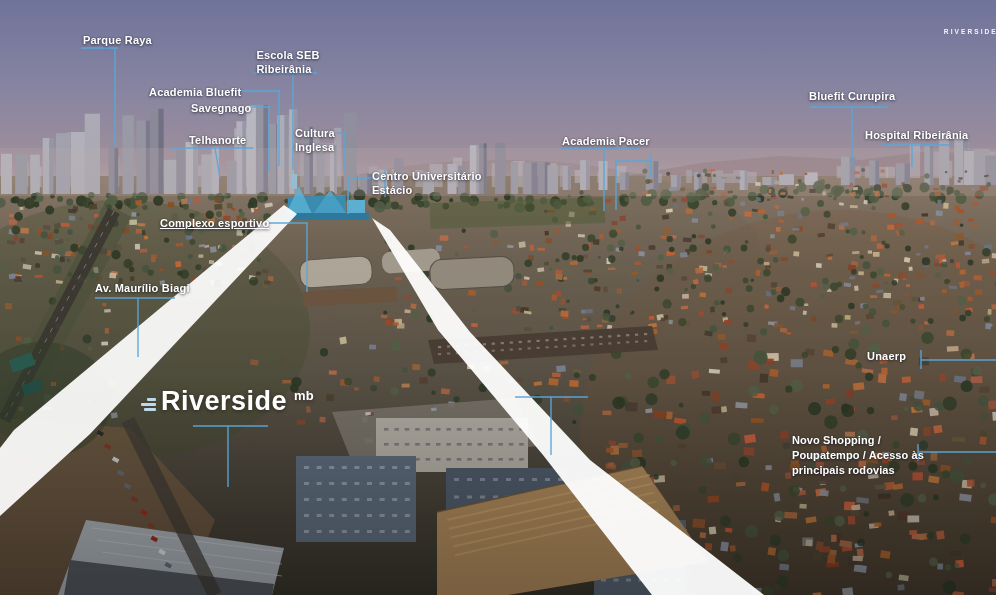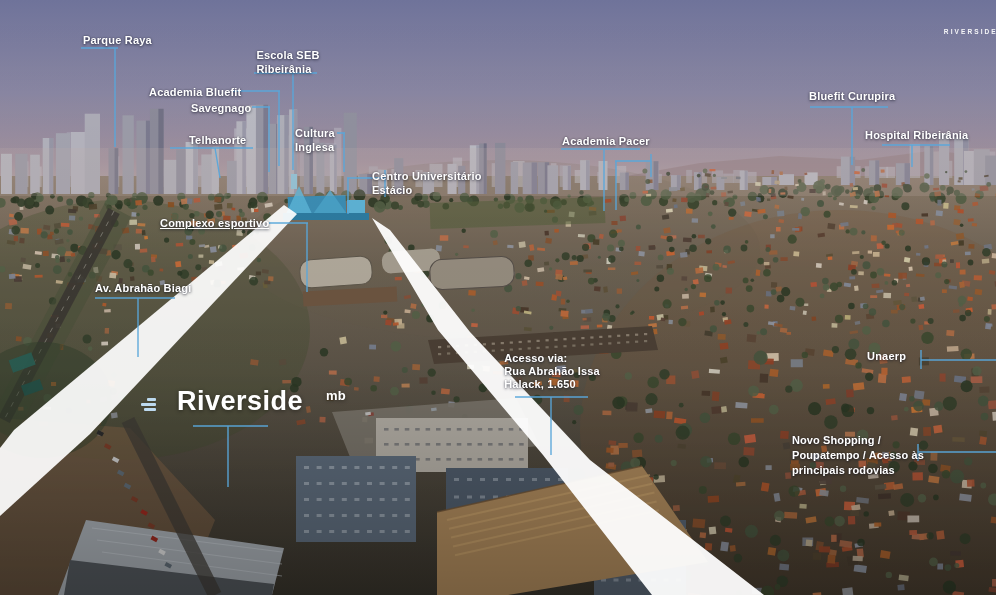--- a/index.html
+++ b/index.html
@@ -8,21 +8,21 @@
   .stage svg.bg, .stage svg.leaders{position:absolute;left:0;top:0;width:996px;height:595px;}
   .leaders path{stroke:var(--leader-color,#58a6da);fill:none;stroke-width:1.4;opacity:.95;}
   .callout{position:absolute;color:var(--label-color,#fff);font-weight:700;font-size:11px;
     line-height:14px;white-space:pre-line;letter-spacing:.2px;
     text-shadow:0 1px 3px rgba(8,12,28,.6),0 0 2px rgba(8,12,28,.35);}
   .callout.center{transform:translateX(-50%);}
   .callout.small{font-size:11px;line-height:15px;letter-spacing:.1px;}
   .callout.tight{line-height:13px;}
   .watermark{position:absolute;top:28px;right:19px;font-size:6.5px;font-weight:700;
     letter-spacing:2.1px;color:rgba(255,255,255,.93);}
-  .logo{position:absolute;left:141px;top:388px;display:flex;align-items:flex-start;gap:21px;
+  .logo{position:absolute;left:141px;top:388px;display:flex;align-items:flex-start;gap:5px;
     color:#fff;text-shadow:0 1px 4px rgba(0,0,0,.45);}
   .logo-icon{display:flex;flex-direction:column;align-items:flex-end;gap:2.5px;margin-top:10px;width:15px;}
   .logo-icon i{display:block;height:2.6px;background:#bcd9ee;border-radius:1px;}
   .logo-icon i.b1{width:9px;}.logo-icon i.b2{width:15px;}.logo-icon i.b3{width:12px;}
   .logo-text{font-size:27px;font-weight:700;letter-spacing:.5px;line-height:1;}
   .logo-sup{font-size:13px;font-weight:700;line-height:1;margin-left:2px;margin-top:1px;text-align:center;}
 </style>
 </head>
 <body>
 
@@ -1711,28 +1711,25 @@
   <div class="callout center" style="left:288px;top:48px;"><span>Escola SEB
 Ribeirânia</span></div>
   <div class="callout" style="left:137px;top:85px;margin-left:12px;"><span>Academia Bluefit</span></div>
   <div class="callout" style="left:191px;top:101px;"><span>Savegnago</span></div>
   <div class="callout" style="left:189px;top:133px;"><span>Telhanorte</span></div>
   <div class="callout" style="left:295px;top:126px;"><span>Cultura
 Inglesa</span></div>
   <div class="callout" style="left:372px;top:169px;"><span>Centro Universitário
 Estácio</span></div>
   <div class="callout" style="left:160px;top:216px;text-decoration:underline;"><span>Complexo esportivo</span></div>
-  <div class="callout" style="left:95px;top:281px;"><span>Av. Abrahão Biagi</span></div>
+  <div class="callout" style="left:95px;top:281px;"><span>Av. Maurílio Biagi</span></div>
   <div class="callout" style="left:562px;top:134px;"><span>Academia Pacer</span></div>
   <div class="callout" style="left:809px;top:89px;"><span>Bluefit Curupira</span></div>
   <div class="callout" style="left:865px;top:128px;"><span>Hospital Ribeirânia</span></div>
   <div class="callout" style="left:867px;top:349px;"><span>Unaerp</span></div>
-  <div class="callout center tight" style="left:552px;top:352px;"><span>Acesso via:
-Rua Abrahão Issa
-Halack, 1.650</span></div>
   <div class="callout center small" style="left:858px;top:433px;"><span>Novo Shopping /
 Poupatempo / Acesso às
 principais rodovias</span></div>
 
   <div class="watermark">RIVERSIDE MB</div>
   <div class="logo">
     <span class="logo-icon">
         <i class="b1"></i>
         <i class="b2"></i>
         <i class="b3"></i>

